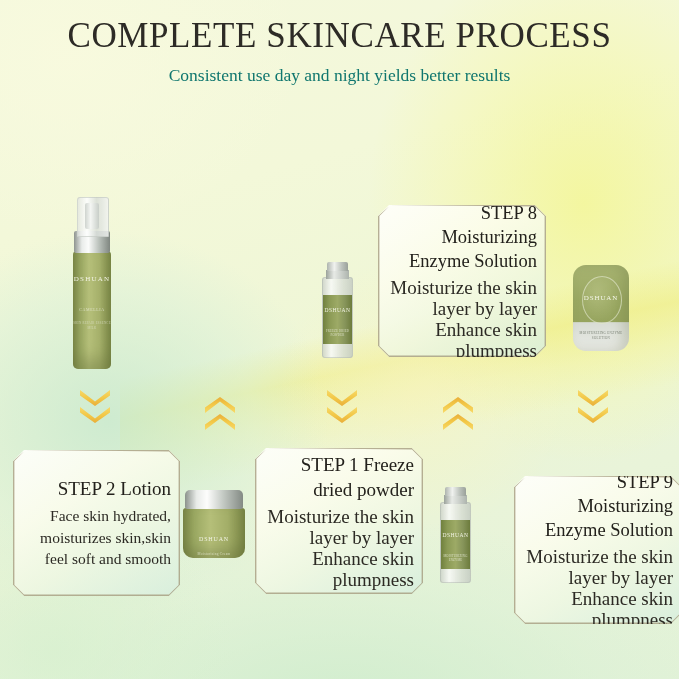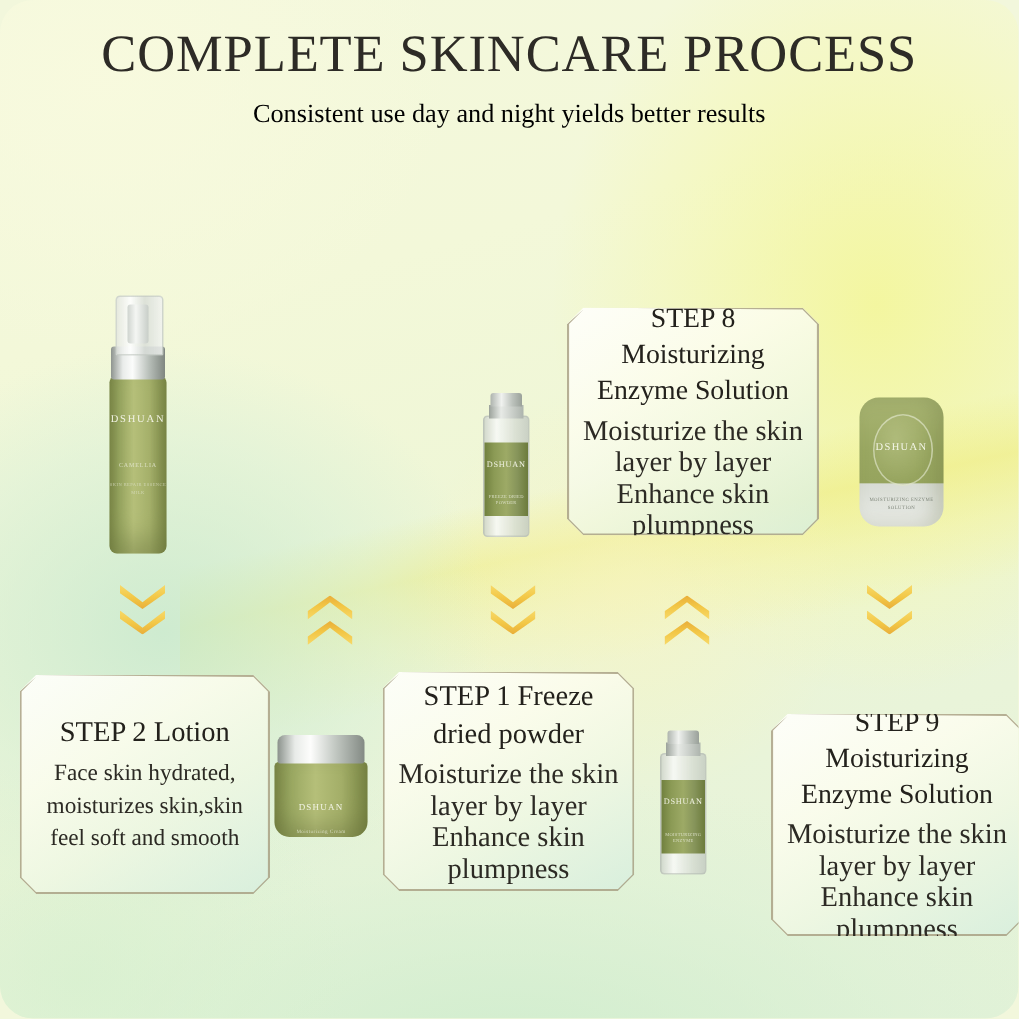--- a/index.html
+++ b/index.html
@@ -1,21 +1,21 @@
 <!DOCTYPE html>
 <html><head>
 <meta charset="utf-8">
 <style>
   html,body{margin:0;padding:0;}
   body{
     width:679px;height:679px;overflow:hidden;
     font-family:"Liberation Serif","DejaVu Serif",serif;
     background:#f2f7dc;
   }
-  #stage{position:relative;width:679px;height:679px;overflow:hidden;border-radius:22px;}
+  #stage{position:relative;width:679px;height:679px;overflow:hidden;}
 
   
   .bg{position:absolute;inset:0;}
   .bg-base{
     background:linear-gradient(165deg,#f4f8dd 0%,#f3f8d9 28%,#eef6d6 52%,#e9f4d9 74%,#e3f2d8 100%);
   }
   .bg-yellow-r{
     background:radial-gradient(ellipse 300px 360px at 86% 30%,rgba(244,246,150,.85) 0%,rgba(246,248,170,.45) 45%,rgba(246,248,180,0) 72%);
   }
   .bg-yellow-streak{
@@ -39,21 +39,21 @@
   }
 
   
   .header{position:absolute;left:0;right:0;top:14px;text-align:center;}
   .title{
     font-size:35px;line-height:44px;letter-spacing:.6px;
     color:#2d2b26;font-weight:400;white-space:nowrap;
   }
   .subtitle{
     margin-top:5px;font-size:17.5px;line-height:24px;
-    color:#000000;font-weight:400;white-space:nowrap;
+    color:#0f766e;font-weight:400;white-space:nowrap;
   }
 
   
   .card{
     position:absolute;
     box-sizing:border-box;
     padding:10px 9px;
     text-align:center;
     color:#27251f;
     -webkit-clip-path:polygon(11px 0,calc(100% - 11px) 0,100% 11px,100% calc(100% - 11px),calc(100% - 11px) 100%,11px 100%,0 calc(100% - 11px),0 11px);
@@ -65,21 +65,21 @@
   
   .card::before{
     content:"";position:absolute;inset:0;
     background:#a9a184;
     -webkit-clip-path:polygon(11px 0,calc(100% - 11px) 0,100% 11px,100% calc(100% - 11px),calc(100% - 11px) 100%,11px 100%,0 calc(100% - 11px),0 11px,
        11px 1.4px, 1.4px 11px, 1.4px calc(100% - 11px), 11px calc(100% - 1.4px), calc(100% - 11px) calc(100% - 1.4px), calc(100% - 1.4px) calc(100% - 11px), calc(100% - 1.4px) 11px, calc(100% - 11px) 1.4px);
     clip-path:polygon(11px 0,calc(100% - 11px) 0,100% 11px,100% calc(100% - 11px),calc(100% - 11px) 100%,11px 100%,0 calc(100% - 11px),0 11px,
        11px 1.4px, 1.4px 11px, 1.4px calc(100% - 11px), 11px calc(100% - 1.4px), calc(100% - 11px) calc(100% - 1.4px), calc(100% - 1.4px) calc(100% - 11px), calc(100% - 1.4px) 11px, calc(100% - 11px) 1.4px);
     opacity:.85;pointer-events:none;
   }
-  .card-inner{position:relative;z-index:2;}
+  .card-inner{position:relative;z-index:2;text-align:right;}
   .card-title{
     font-size:19px;line-height:25px;color:#23211c;font-weight:400;
     margin:0 0 4px 0;white-space:pre-line;
   }
   .card-body{
     font-size:15.5px;line-height:21.5px;color:#2c2a24;font-weight:400;
     margin:0;white-space:pre-line;
   }
   .card.small-title .card-title{font-size:18.5px;line-height:24px;}
   .card.tight .card-body{font-size:19px;line-height:21px;}

